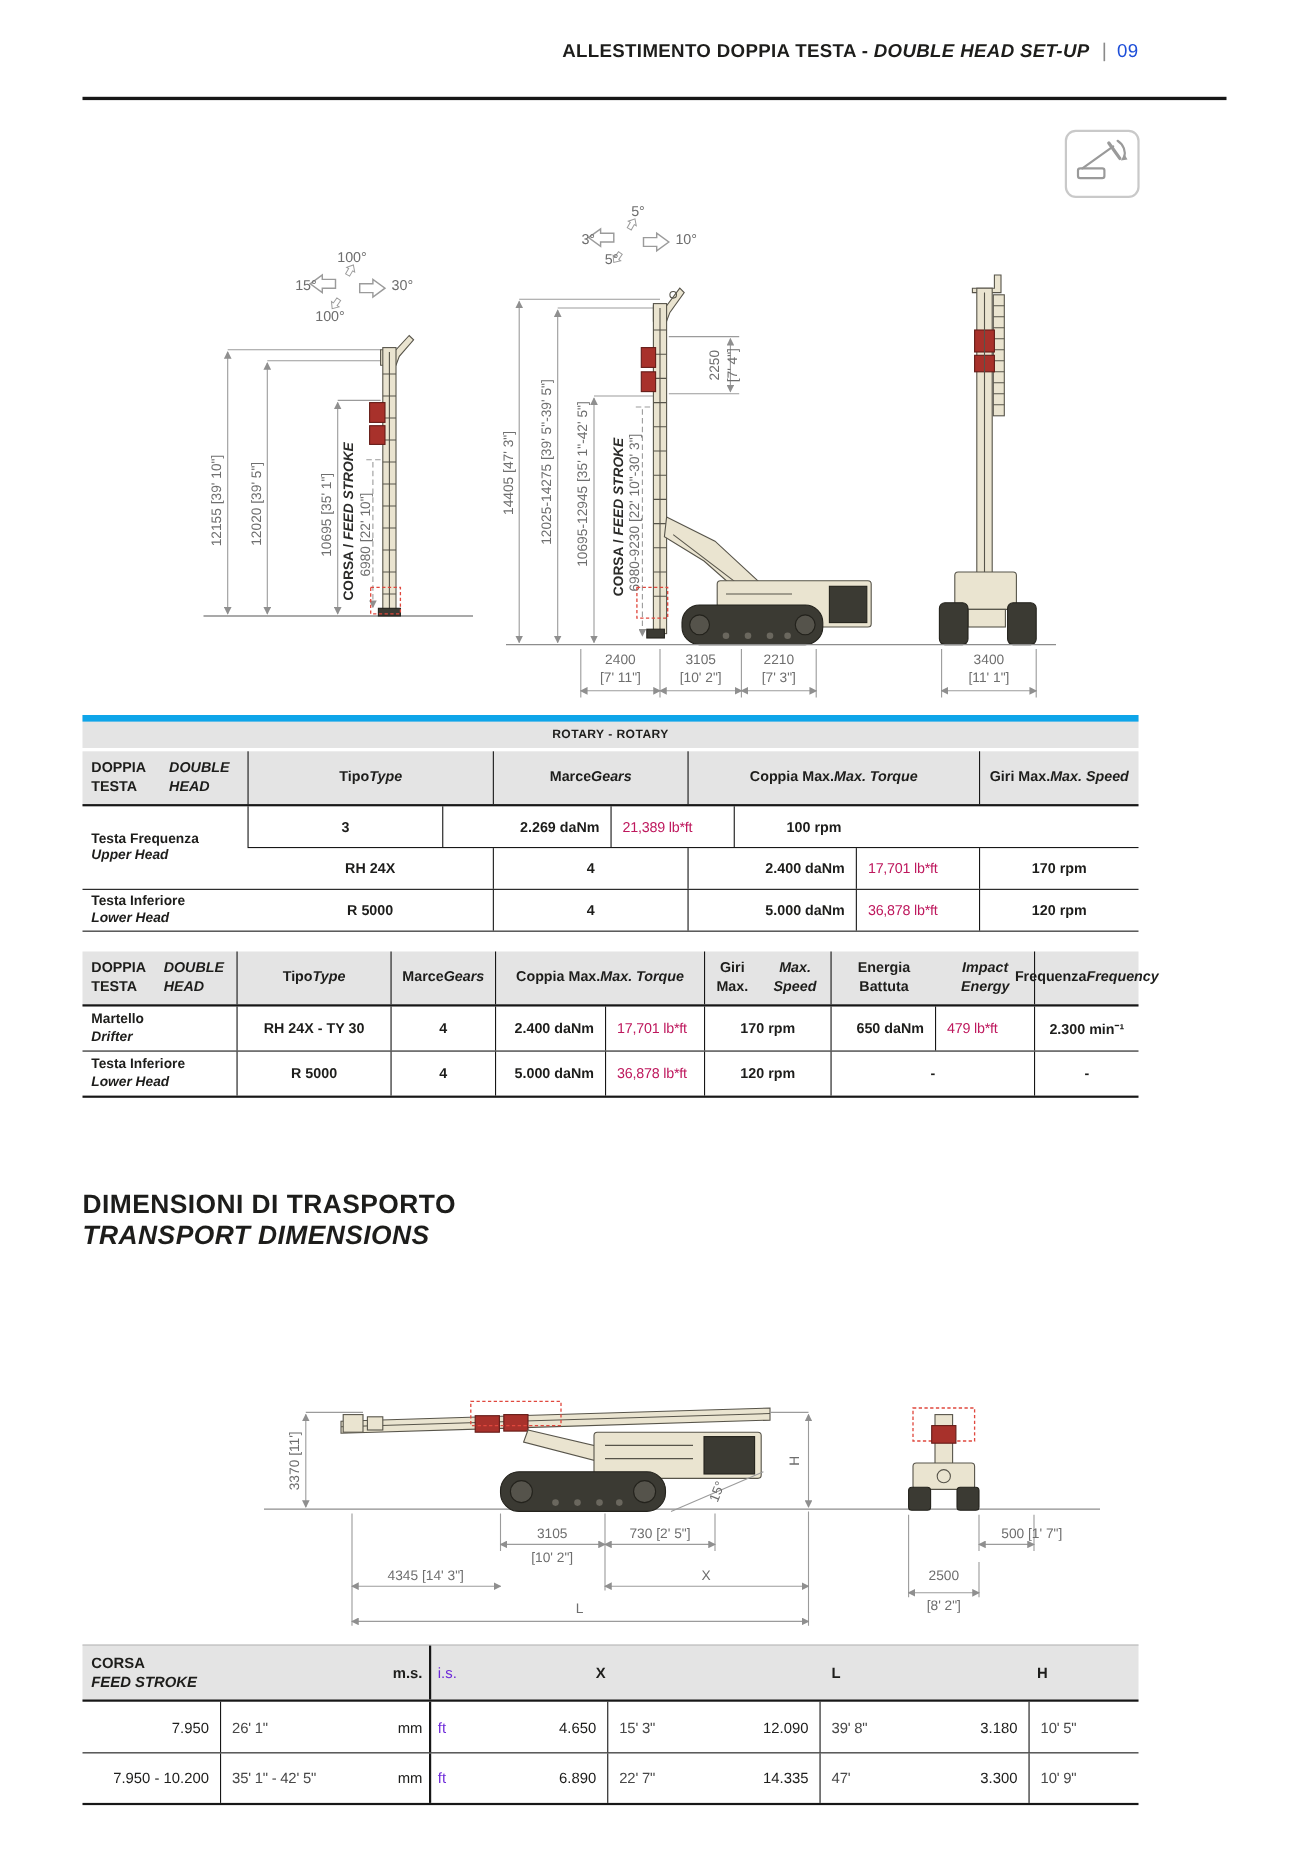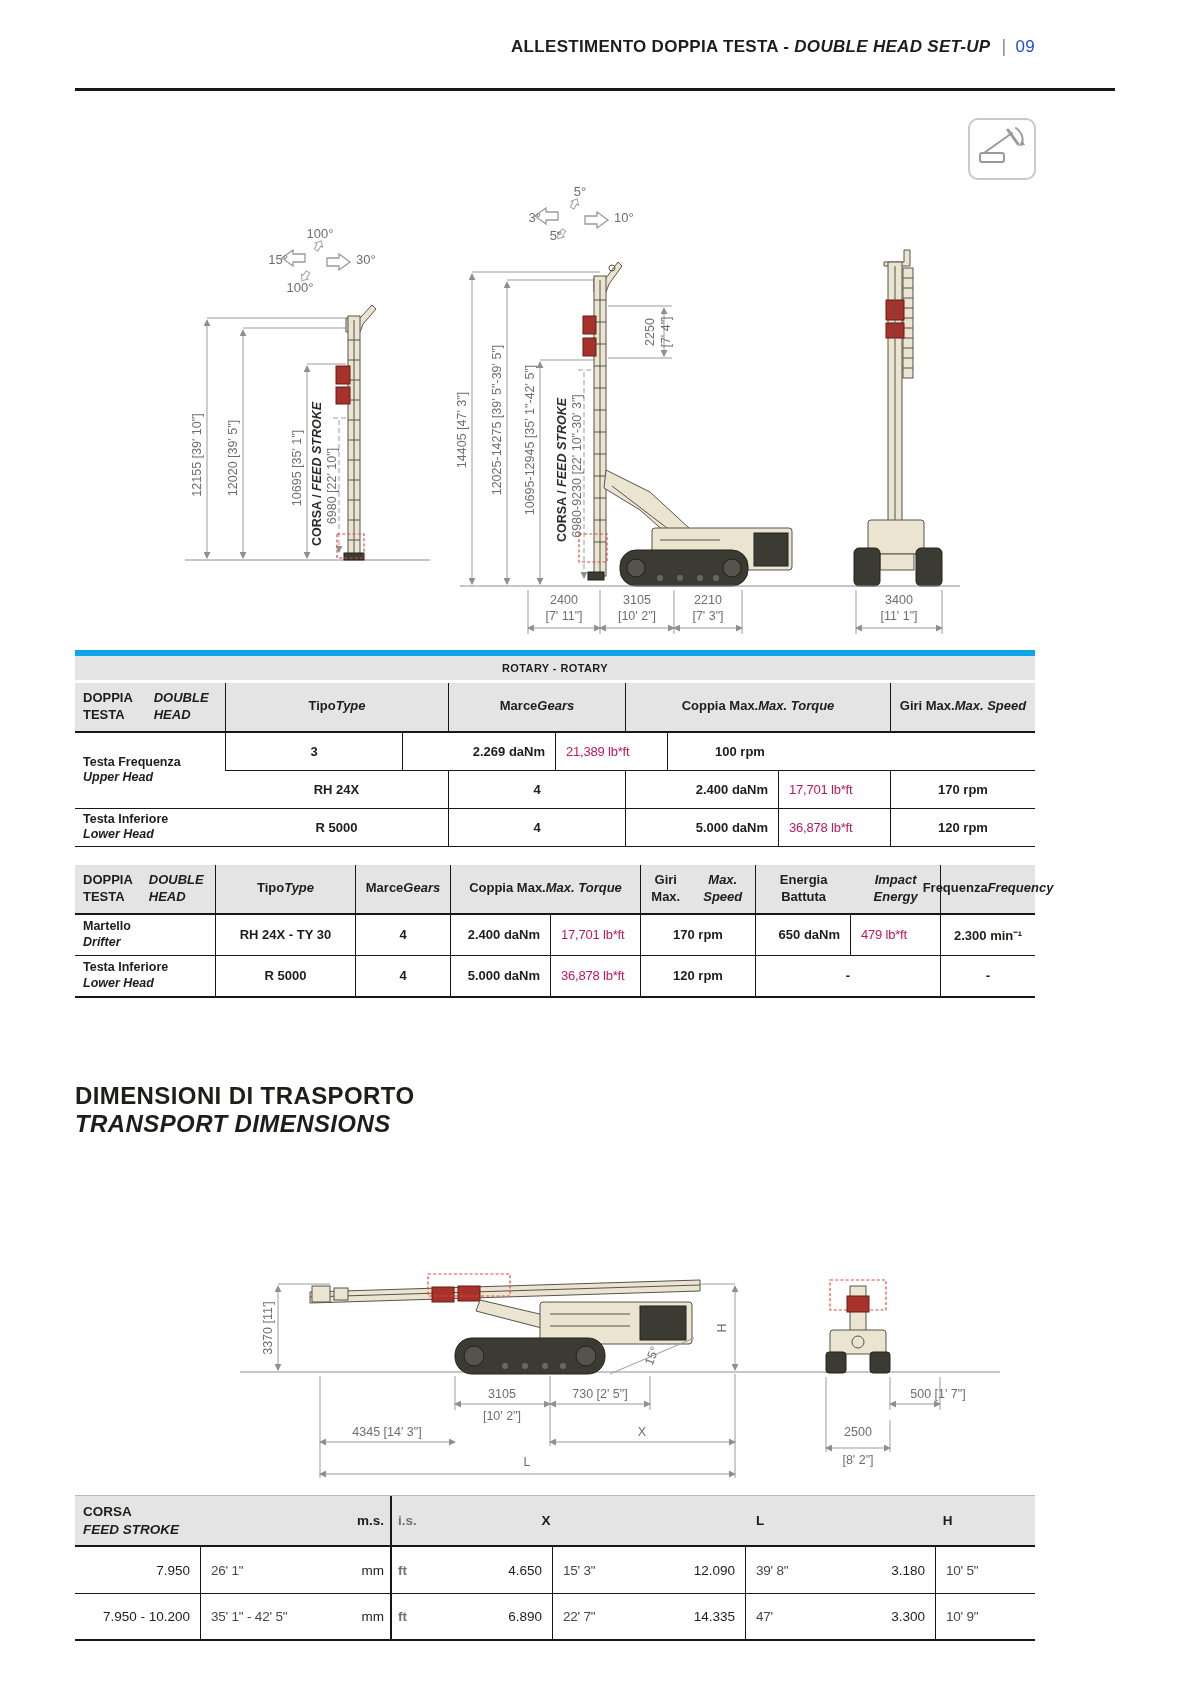--- a/index.html
+++ b/index.html
@@ -62,21 +62,21 @@
   .btbl *{box-sizing:border-box}
   .b-head{display:flex;background:#e4e4e4;height:52px;border-top:1px solid #b9b9b9;
           border-bottom:2.5px solid #171717;font-weight:bold}
   .bh{display:flex;align-items:center}
   .b-row{display:flex;height:47px;border-bottom:1.5px solid #171717}
   .bc{display:flex;align-items:center;font-weight:normal}
   .bc.mm{justify-content:flex-end;padding-right:10px}
   .bc.imp{font-weight:400;color:#474747;justify-content:flex-start;padding-left:10px;
           border-left:1px solid #171717;letter-spacing:-.2px}
   .strong-l{border-left:2.5px solid #171717}
-  .lightxt{font-weight:700;color:#737373}
+  .lightxt{font-weight:400;color:#6d28d9}
 </style>
 </head>
 <body>
 
 <div class="page">
 
   <div class="hdr">
     <span>ALLESTIMENTO DOPPIA TESTA - </span><span class="it">DOUBLE HEAD SET-UP</span><span class="pipe">|</span><span class="pg">09</span>
   </div>
   <div class="rule"></div>

